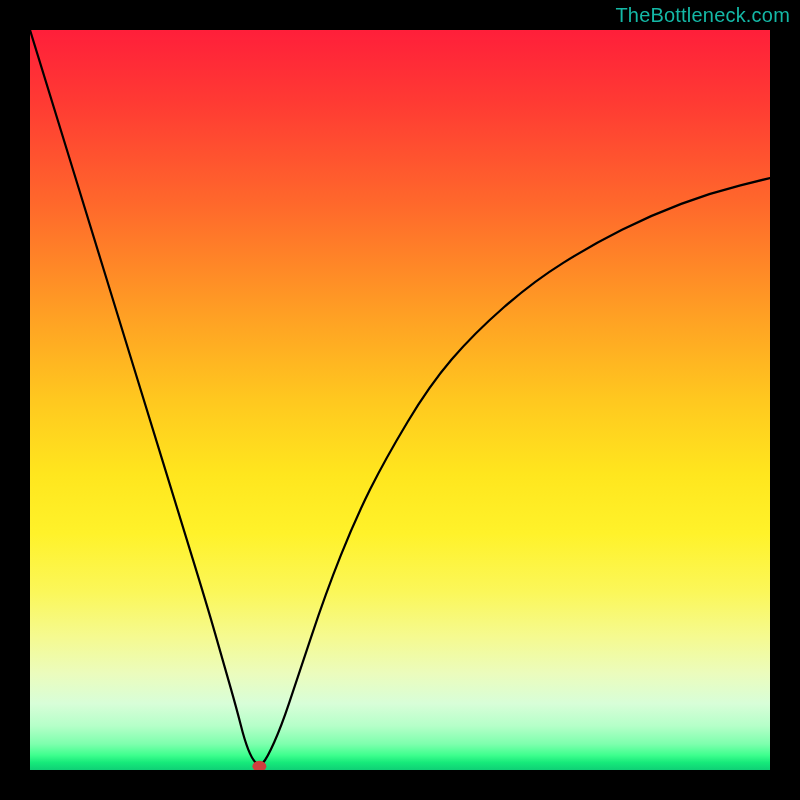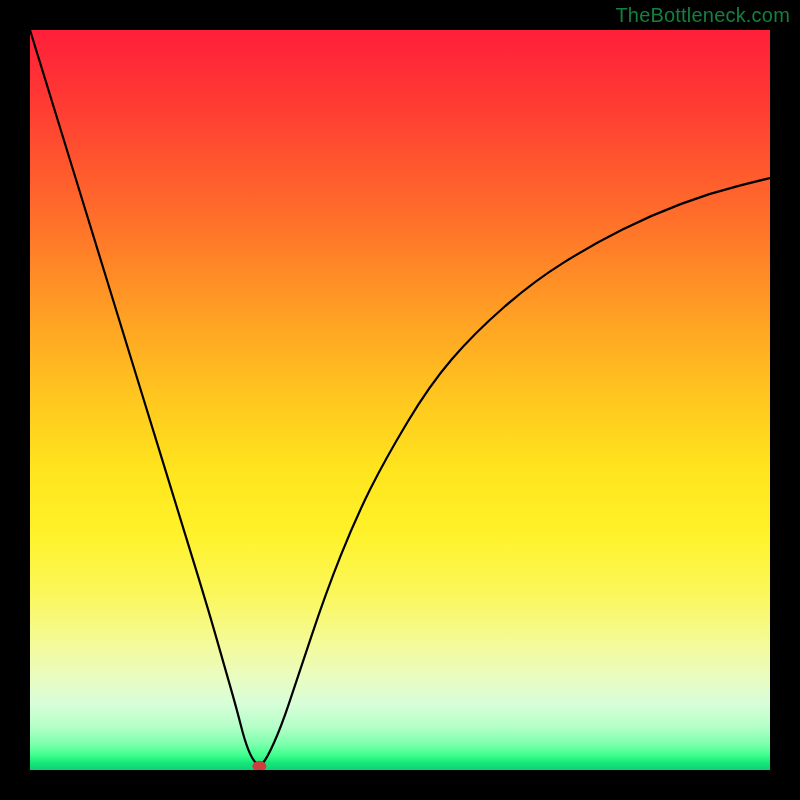--- a/index.html
+++ b/index.html
@@ -58,21 +58,21 @@
     stroke-linejoin: round;
   }
   .marker {
     fill: #cf3e3e;
     stroke: none;
   }
   .watermark {
     position: absolute;
     top: 4px;
     right: 10px;
-    color: #15803d;
+    color: #14b8a6;
     font-size: 20px;
     font-weight: 500;
     letter-spacing: 0.2px;
     user-select: none;
   }
 </style>
 </head>
 <body>
 
 <div class="frame">

